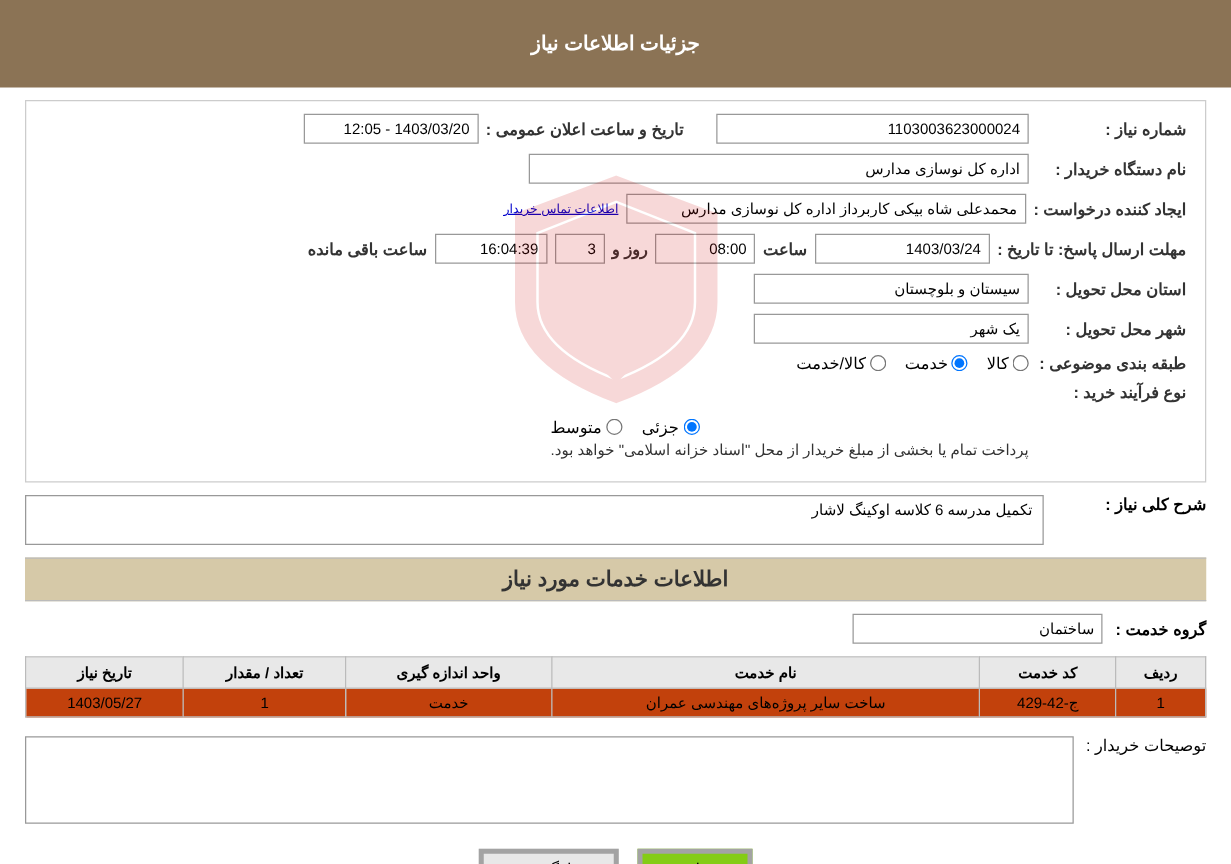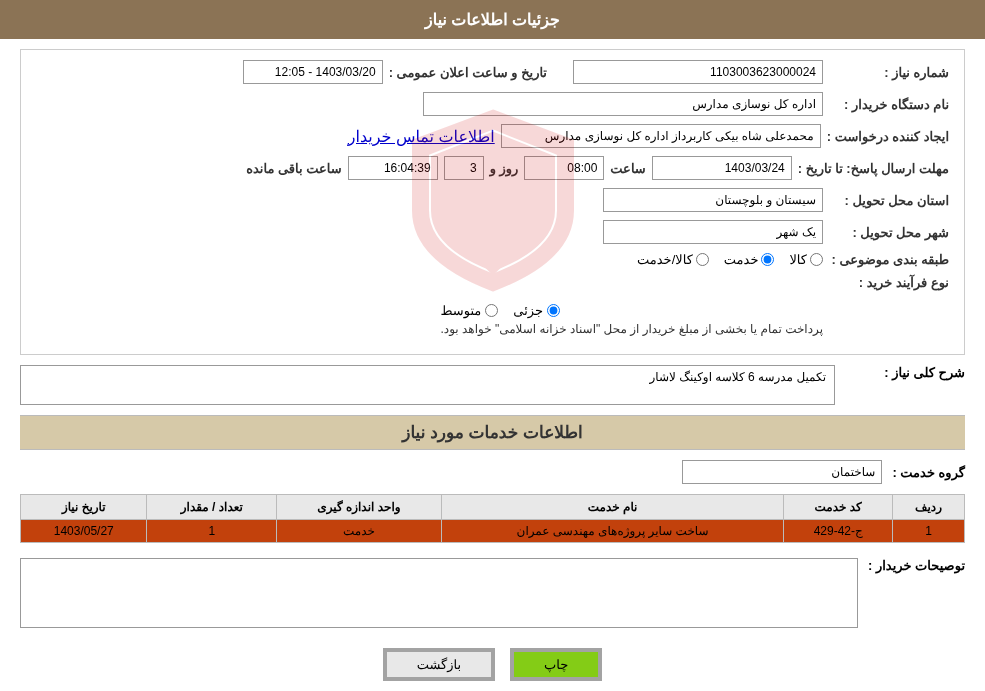--- a/index.html
+++ b/index.html
@@ -12,21 +12,21 @@
     .page-wrapper {
       width: 985px;
       min-height: 691px;
       background: #fff;
       margin: 0 auto;
     }
     .header-bar {
       background: #8B7355;
       color: #fff;
       text-align: center;
-      padding: 10px 0;
+      padding: 25px 0;
       font-size: 16px;
       font-weight: bold;
       letter-spacing: 1px;
     }
     .content {
       padding: 10px 20px 20px 20px;
     }
     .form-section {
       border: 1px solid #ccc;
       padding: 10px 15px;
@@ -60,21 +60,21 @@
       font-size: 12px;
       direction: rtl;
     }
     .input-wide { width: 250px; }
     .input-date { width: 140px; }
     .input-time { width: 80px; }
     .link-blue {
       color: #0000cc;
       text-decoration: underline;
       cursor: pointer;
-      font-size: 16px;
+      font-size: 10px;
     }
     .radio-group {
       display: flex;
       gap: 15px;
       align-items: center;
       flex-direction: row-reverse;
     }
     .radio-item {
       display: flex;
       align-items: center;
@@ -311,21 +311,21 @@
           <td>ج-42-429</td>
           <td>ساخت سایر پروژه‌های مهندسی عمران</td>
           <td>خدمت</td>
           <td>1</td>
           <td>1403/05/27</td>
         </tr>
       </tbody>
     </table>
 
     <div class="notes-row" style="margin-top:15px;">
-      <span style="font-weight:bold;white-space:nowrap;text-align:right;">توصیحات خریدار :</span>
+      <span style="font-weight:normal;white-space:nowrap;text-align:right;">توصیحات خریدار :</span>
       <textarea class="textarea-field" style=""></textarea>
     </div>
 
     <div class="bottom-buttons">
       <button class="btn btn-print">چاپ</button>
       <button class="btn btn-back">بازگشت</button>
     </div>
 
   </div>
 </div>

